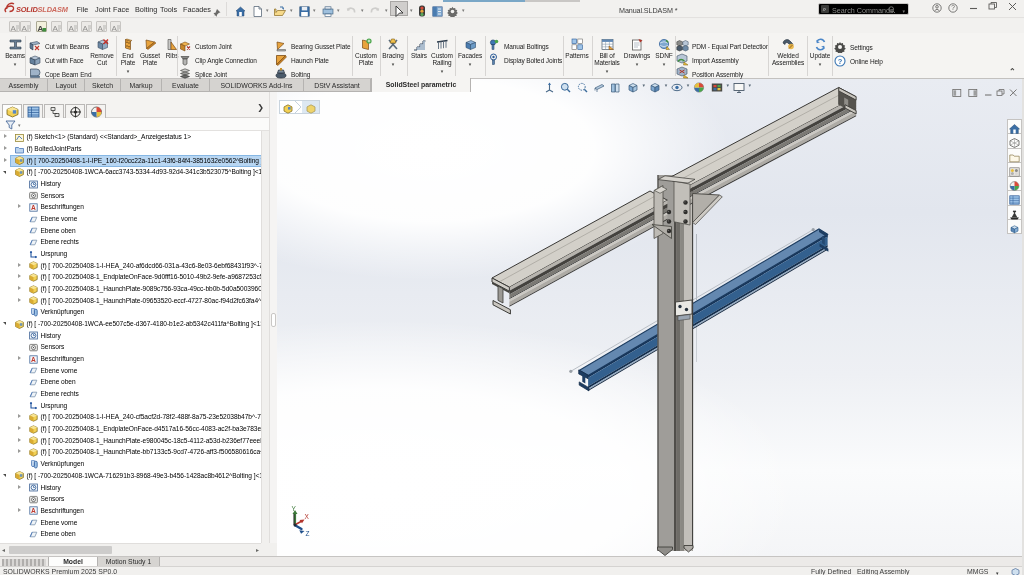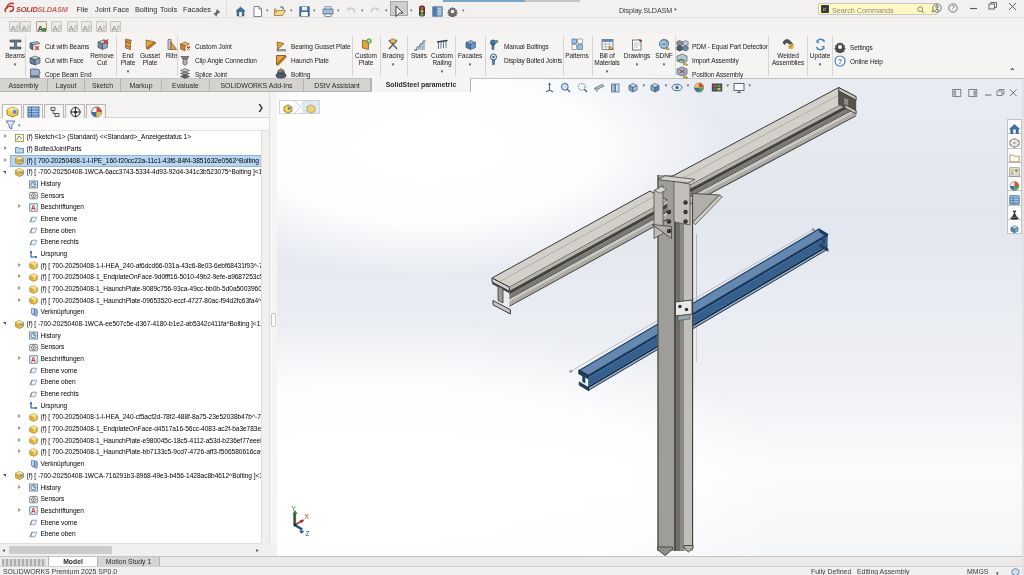--- a/index.html
+++ b/index.html
@@ -5,21 +5,21 @@
 #app{position:absolute;inset:0;width:1024px;height:575px}
 
 #titlebar{position:absolute;left:0;top:0;width:1024px;height:18px;background:#f2f1ef;border-bottom:1px solid #e3e1df}
 .menu{position:absolute;top:5px;font-size:7.3px;color:#2a2a2a}
 #logo{position:absolute;left:3px;top:1px}
 #swtext{position:absolute;left:16px;top:5.2px;font-size:7.4px;font-weight:bold;font-style:italic;color:#b6352c;letter-spacing:-0.2px}
 #swtext i{color:#cd6a5e;font-weight:bold}
 .qico{position:absolute;top:3px;width:11px;height:11px}
 .qdrop{position:absolute;top:7px;font-size:5px;color:#7a7a78}
 #doctitle{position:absolute;left:619px;top:5.5px;font-size:7.2px;color:#3a3a3a;letter-spacing:-0.1px}
-#searchbox{position:absolute;left:818px;top:3px;width:120px;height:11.5px;background:#fef9c3;border:1px solid #c9c7c5;border-radius:2px}
+#searchbox{position:absolute;left:818px;top:3px;width:91px;height:11.5px;background:#000000;border:1px solid #c9c7c5;border-radius:2px}
 #searchbox .swico{position:absolute;left:1.5px;top:1.25px;width:8px;height:8px;background:#3c3c3a;border-radius:1px;color:#fff;font-size:6px;text-align:center;line-height:8px}
 #searchbox .stext{position:absolute;left:13px;top:2.2px;font-size:7.2px;color:#8a8a88}
 .winglyph{position:absolute;top:3px;font-size:9px;color:#5c5b59}
 
 #row2{position:absolute;left:0;top:19px;width:1024px;height:14px;background:#f2f1ef}
 .gico{position:absolute;top:2px;width:11px;height:11px;background:#eceae7;border:1px solid #c8c6c3;border-radius:1px;padding-top:1px}
 .gico.on{background:#f2f0dd;border-color:#aaa894}
 
 #ribbon{position:absolute;left:0;top:33px;width:1024px;height:46px;background:#f5f4f2;border-bottom:1px solid #c3c1bf}
 .rsep{position:absolute;top:3px;height:40px;width:1px;background:#d7d5d3}
@@ -142,21 +142,21 @@
       <span class="qico" style="left:432px"><svg width="11" height="11">
           <rect x="0.8" y="0.8" width="9.4" height="9.4" fill="#7fa8d0" stroke="#3a5a8a" stroke-width="0.6"></rect>
           <rect x="0.8" y="0.8" width="4" height="9.4" fill="#4a7cb0"></rect>
           <path d="M6 3 h3 M6 5.5 h3 M6 8 h3" stroke="#fff" stroke-width="0.8"></path>
         </svg></span>
       <span class="qico" style="left:447px"><svg width="11" height="11">
           <path d="M5.5 0.8 l0.9 1.5 l1.8 -0.4 l0.3 1.8 l1.8 0.4 l-0.7 1.7 l1.3 1.3 l-1.5 1.1 l0.3 1.8 l-1.8 0.1 l-0.7 1.7 l-1.7 -0.9 l-1.7 0.9 l-0.7 -1.7 l-1.8 -0.1 l0.3 -1.8 l-1.5 -1.1 l1.3 -1.3 l-0.7 -1.7 l1.8 -0.4 l0.3 -1.8 l1.8 0.4 z" fill="#6a6a68"></path>
           <circle cx="5.5" cy="5.5" r="1.8" fill="#f2f1ef"></circle>
         </svg></span>
       <span class="qdrop" style="left:462px">▾</span>
-<span id="doctitle">Display.SLDASM *</span>
+<span id="doctitle">Manual.SLDASM *</span>
 <div id="searchbox">
         <span class="swico">⌕</span>
         <span class="stext">Search Commands</span>
         <svg style="position:absolute;right:12px;top:2px" width="8" height="8">
           <circle cx="3.2" cy="3.2" r="2.4" fill="none" stroke="#7a7a78" stroke-width="0.9"></circle>
           <path d="M5 5 L7 7" stroke="#7a7a78" stroke-width="0.9"></path>
         </svg>
         <span style="position:absolute;right:3px;top:3.5px;font-size:5px;color:#7a7a78">▾</span>
       </div>
 <span class="winglyph" style="left:932px;top:2.5px"><svg width="10" height="10">

